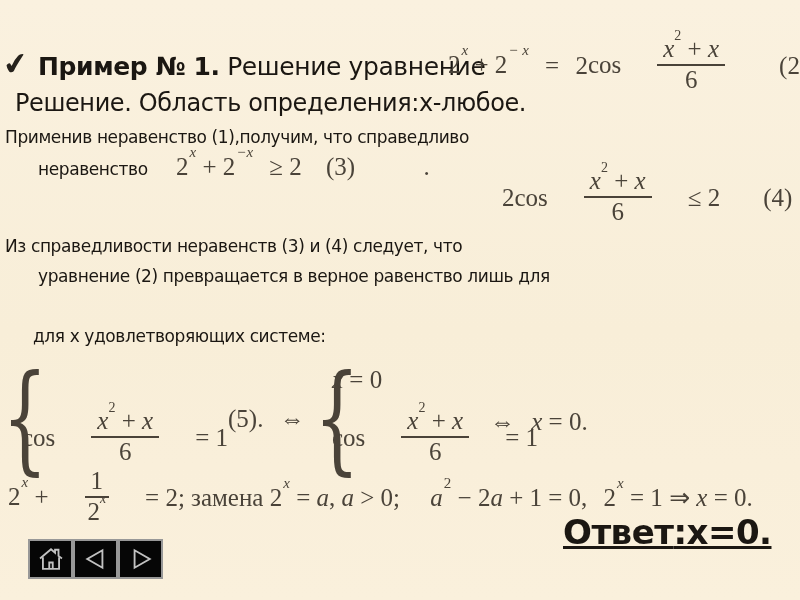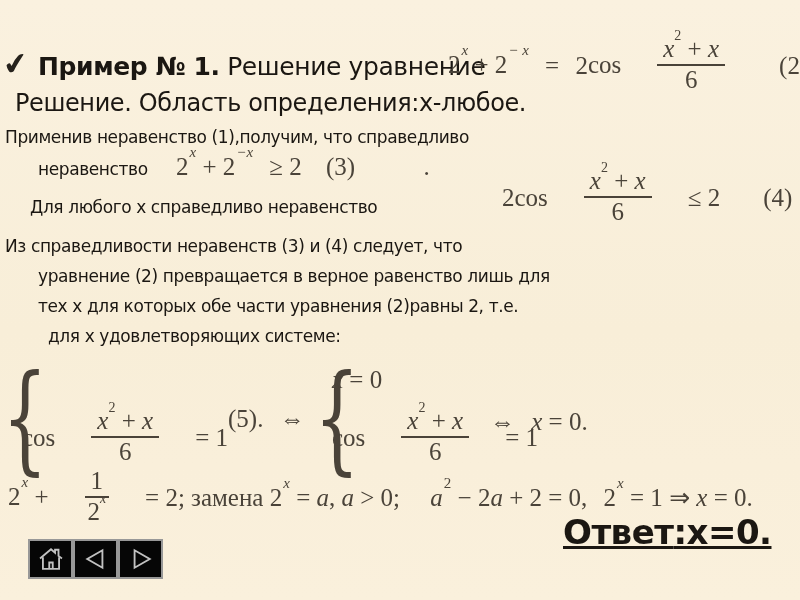--- a/index.html
+++ b/index.html
@@ -67,35 +67,33 @@
   <div class="abs m" style="left:176px;top:153px;">
     <span>2</span><sup class="sp v">x</sup>
     <span>+</span>
     <span>2</span><sup class="sp v">−x</sup>
     <span class="sgap">≥</span>
     <span>2</span>
     <span class="lbl">(3)</span>
     <span style="margin-left:62px;">.</span>
   </div>
 
-  <div class="abs t" style="left:30px;top:197px;">Для любого х справедливо неравенство</div>
   <div class="abs mrow m" style="left:502px;top:168px;">
     <span><span>2</span><span>cos</span></span>
     <span class="frac">
       <span class="fn"><span class="v">x</span><sup class="sp2">2</sup> <span>+</span> <span class="v">x</span></span>
       <span class="fd">6</span>
     </span>
     <span><span>≤</span> <span>2</span></span>
     <span class="lbl" style="margin-left:14px;">(4)</span>
   </div>
 
   <div class="abs t" style="left:5px;top:236px;">Из справедливости неравенств (3) и (4) следует, что</div>
   <div class="abs t" style="left:38px;top:266px;">уравнение (2) превращается в верное равенство лишь для</div>
-  <div class="abs t" style="left:38px;top:296px;">тех х для которых обе части уравнения (2)равны 2, т.е.</div>
-  <div class="abs t" style="left:48px;top:326px;">для х удовлетворяющих системе:</div>
+  <div class="abs t" style="left:33px;top:326px;">для х удовлетворяющих системе:</div>
 
   <span class="abs brace" style="left:2px;top:369px;">{</span>
   <div class="abs mrow m" style="left:22px;top:408px;">
     <span>cos</span>
     <span class="frac">
       <span class="fn"><span class="v">x</span><sup class="sp2">2</sup> <span>+</span> <span class="v">x</span></span>
       <span class="fd">6</span>
     </span>
     <span>= 1</span>
   </div>
@@ -133,21 +131,21 @@
     </span>
     <span><span>= 2;</span>
     <span>замена</span>
     <span>2</span><sup class="sp v">x</sup>
     <span>=</span>
     <span class="v">a</span><span>,</span>
     <span class="v">a</span>
     <span>&gt; 0;</span>
     <span class="gap v">a</span><sup class="sp">2</sup>
     <span>− 2</span><span class="v">a</span>
-    <span>+ 2 = 0,</span>
+    <span>+ 1 = 0,</span>
     <span class="sgap">2</span><sup class="sp v">x</sup>
     <span>= 1</span>
     <span>⇒</span>
     <span class="v">x</span>
     <span>= 0.</span></span>
   </div>
 
   <div class="abs answer" style="left:563px;top:512px;">
     <span>Ответ</span><span>:х=0.</span>
   </div>

